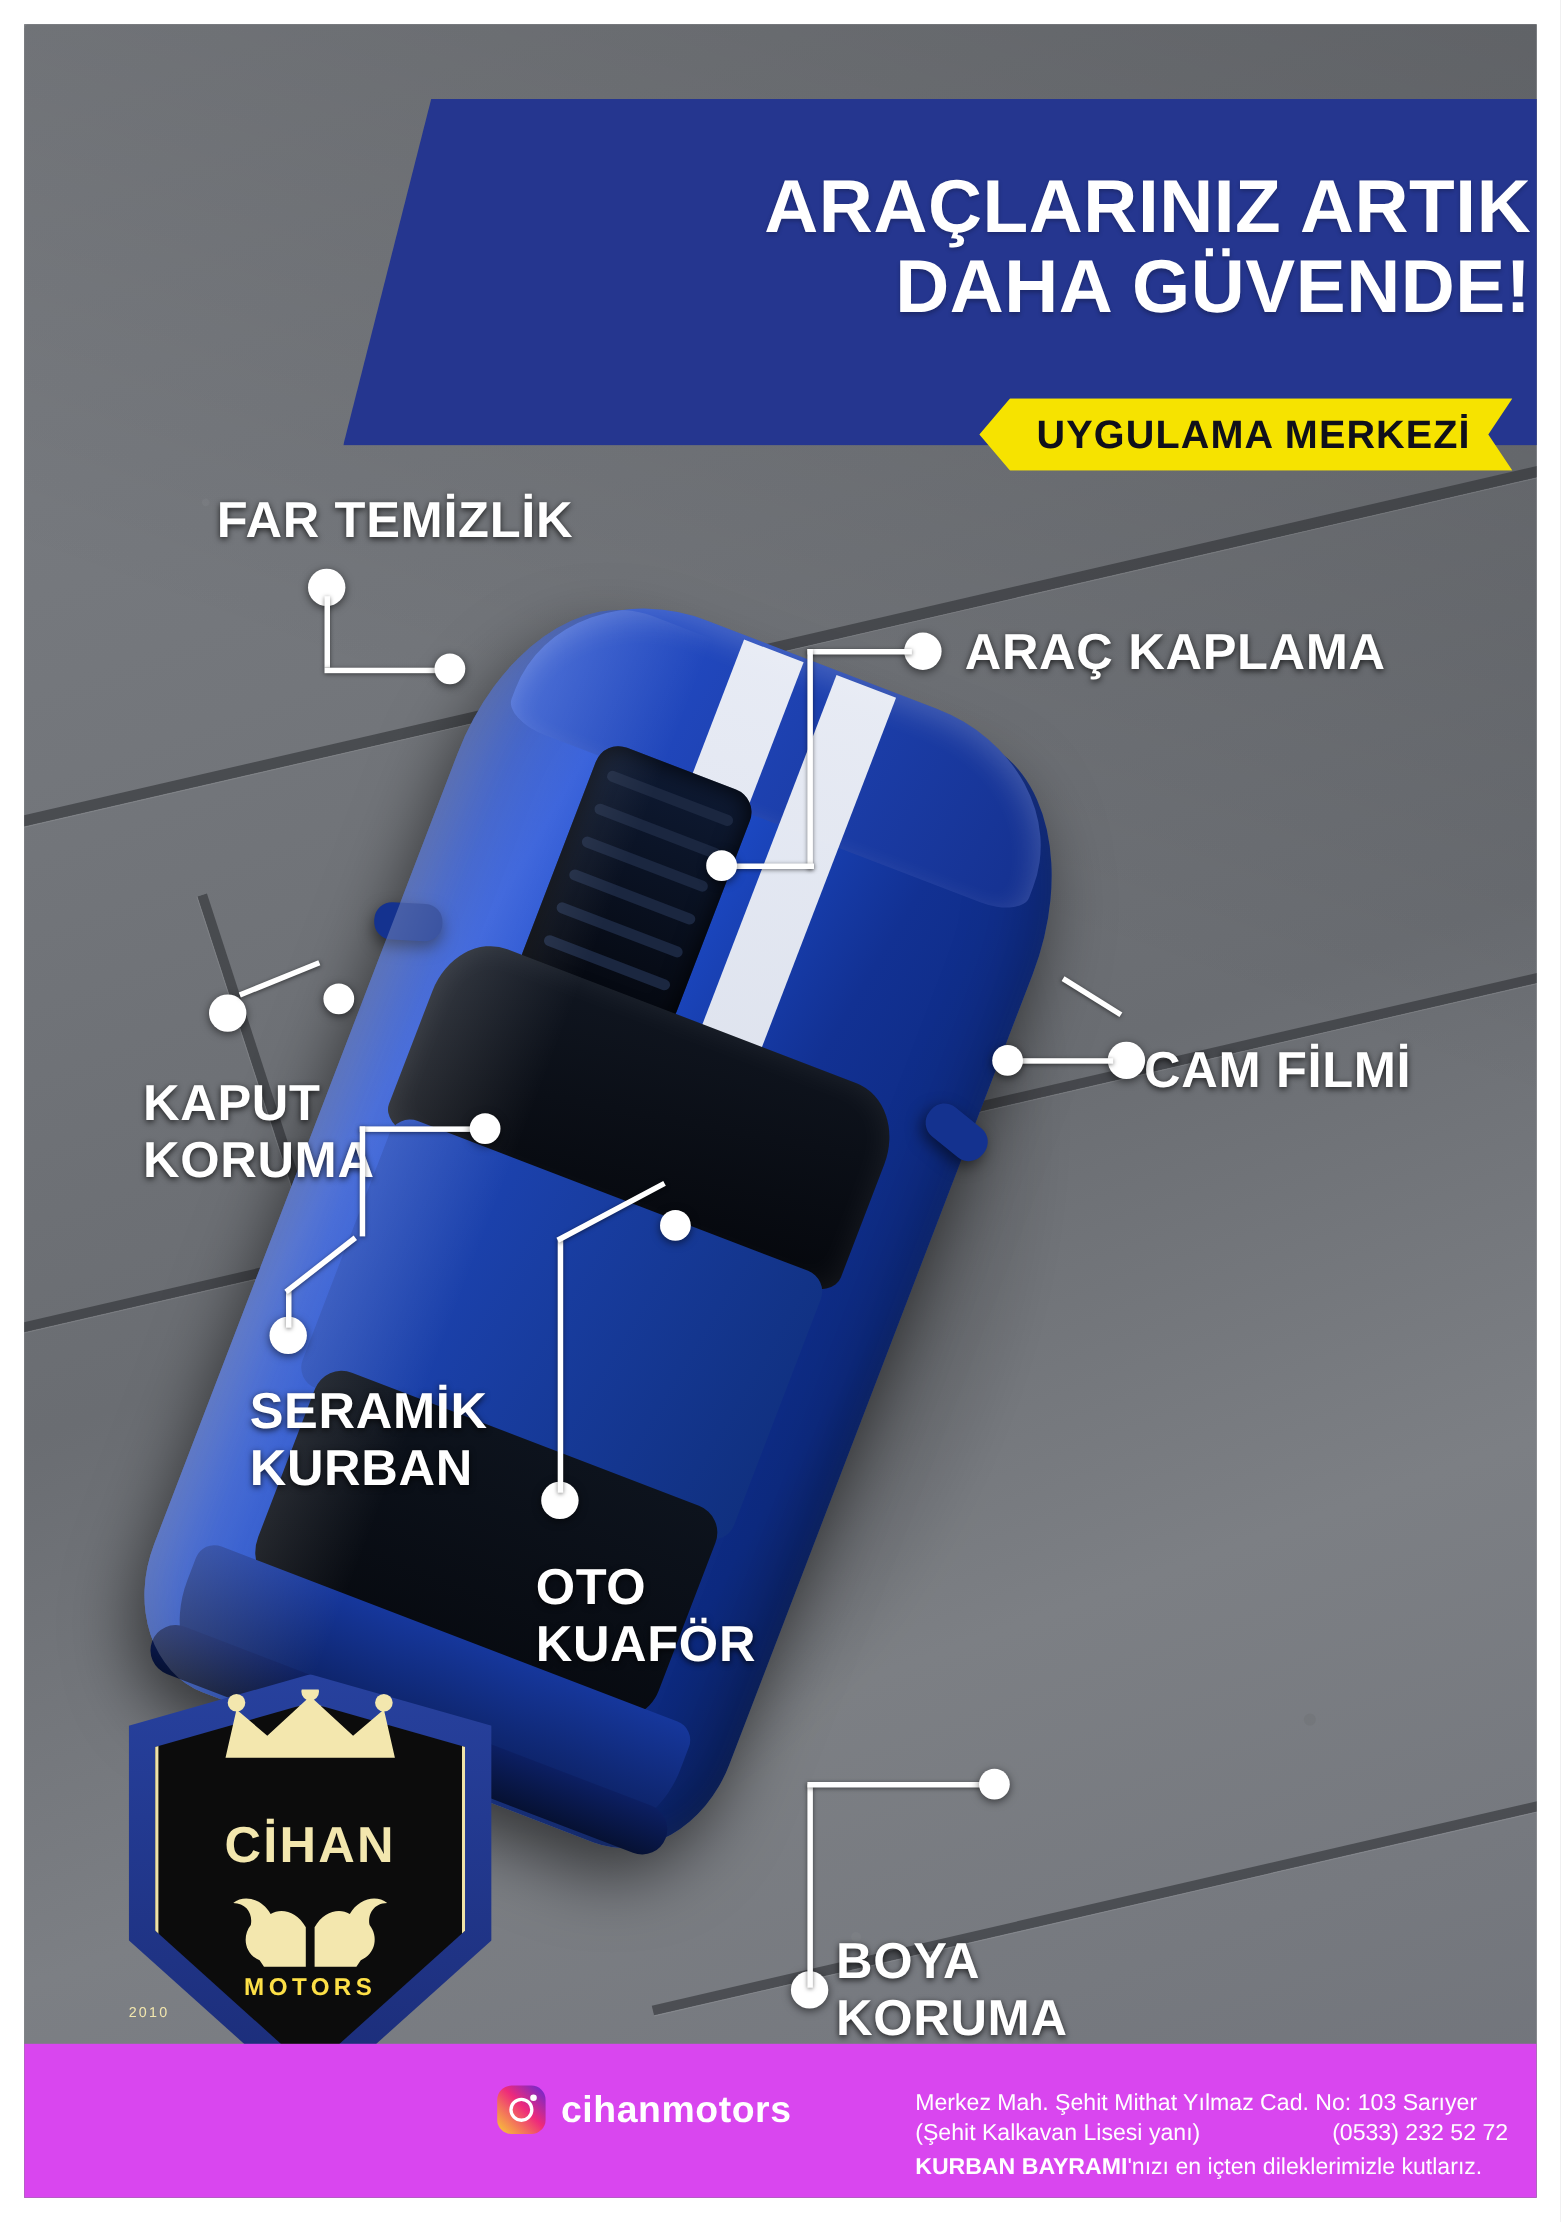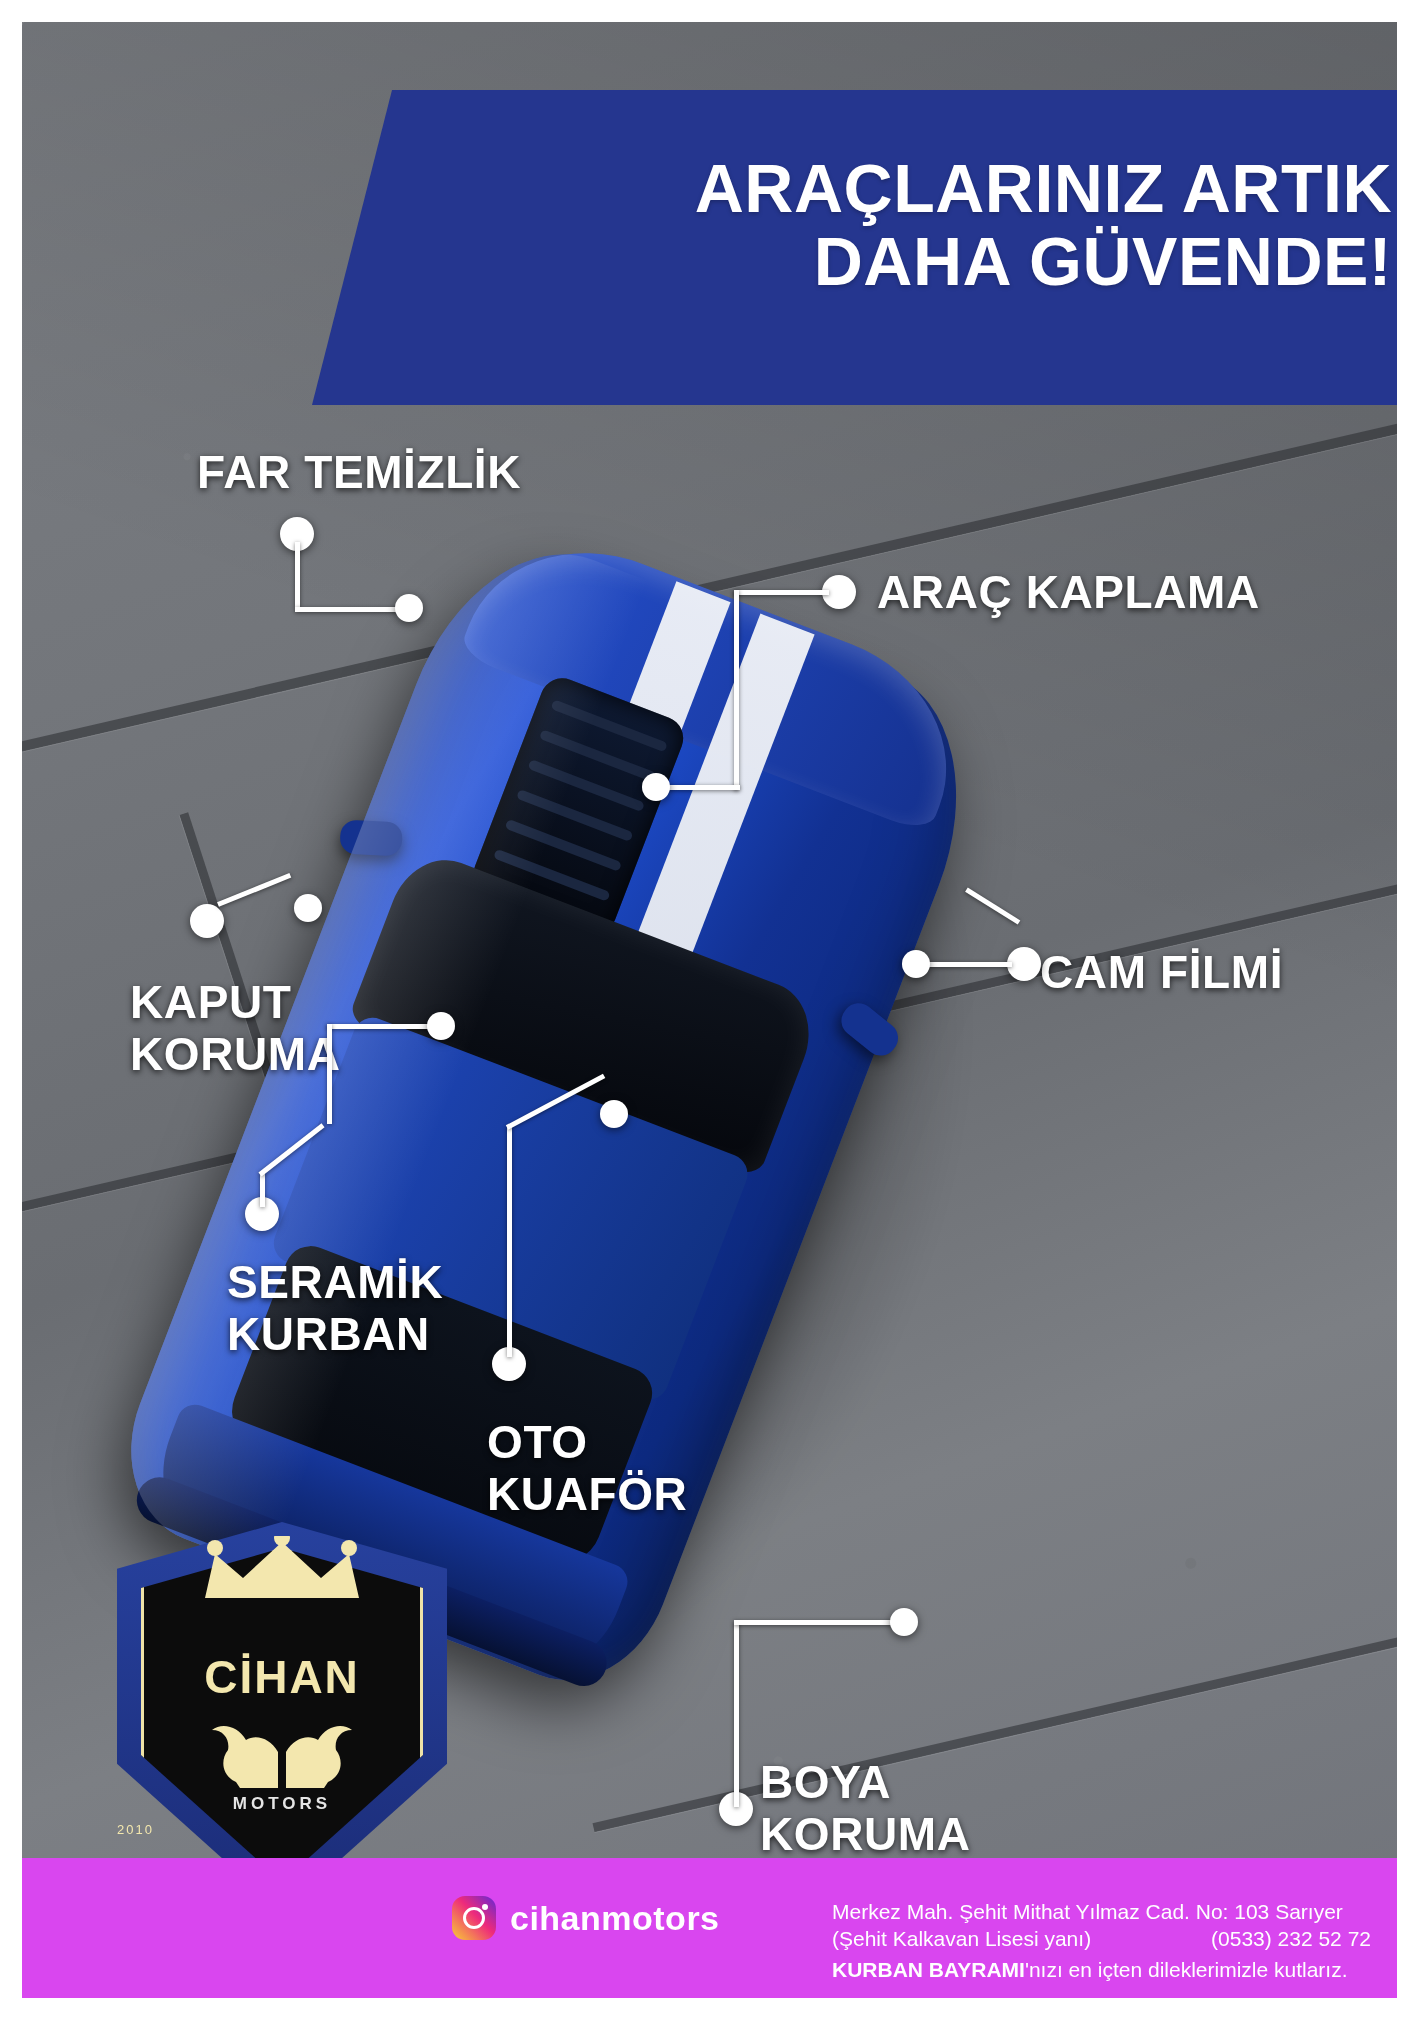--- a/index.html
+++ b/index.html
@@ -175,21 +175,21 @@
   .crown{
     position:absolute;left:50%;top:14px;transform:translateX(-50%);
     width:170px;height:70px;
   }
   .logo-name{
     position:absolute;left:0;right:0;top:128px;text-align:center;
     color:#f3e7ae;font-size:46px;font-weight:bold;letter-spacing:2px;
   }
   .logo-sub{
     position:absolute;left:0;right:0;top:272px;text-align:center;
-    color:#e5e5e5;font-size:17px;font-weight:bold;letter-spacing:4px;
+    color:#fde047;font-size:22px;font-weight:bold;letter-spacing:4px;
   }
   .logo-year{
     position:absolute;left:0;right:0;top:300px;text-align:left;
     color:#f3e7ae;font-size:13px;letter-spacing:2px;
   }
   .horses{
     position:absolute;left:50%;top:186px;transform:translateX(-50%);
     width:180px;height:86px;
   }
 
@@ -257,20 +257,21 @@
     <div class="mirror l"></div>
     <div class="mirror r"></div>
     <div class="gloss"></div>
   </div>
 
   <div class="header-band"></div>
   <div class="header-title">
     <div>ARAÇLARINIZ ARTIK</div>
     <div>DAHA GÜVENDE!</div>
   </div>
+  <div class="ribbon">UYGULAMA MERKEZİ</div>
 
   <div class="label" style="left:175px;top:425px;">FAR TEMİZLİK</div>
   <div class="dot" style="left:258px;top:495px;"></div>
   <div class="lead v" style="left:273px;top:520px;height:65px;"></div>
   <div class="lead h" style="left:273px;top:585px;width:110px;"></div>
   <div class="dot sm" style="left:373px;top:572px;"></div>
 
   <div class="label" style="left:855px;top:545px;">ARAÇ KAPLAMA</div>
   <div class="dot" style="left:800px;top:553px;"></div>
   <div class="lead h" style="left:712px;top:568px;width:95px;"></div>

